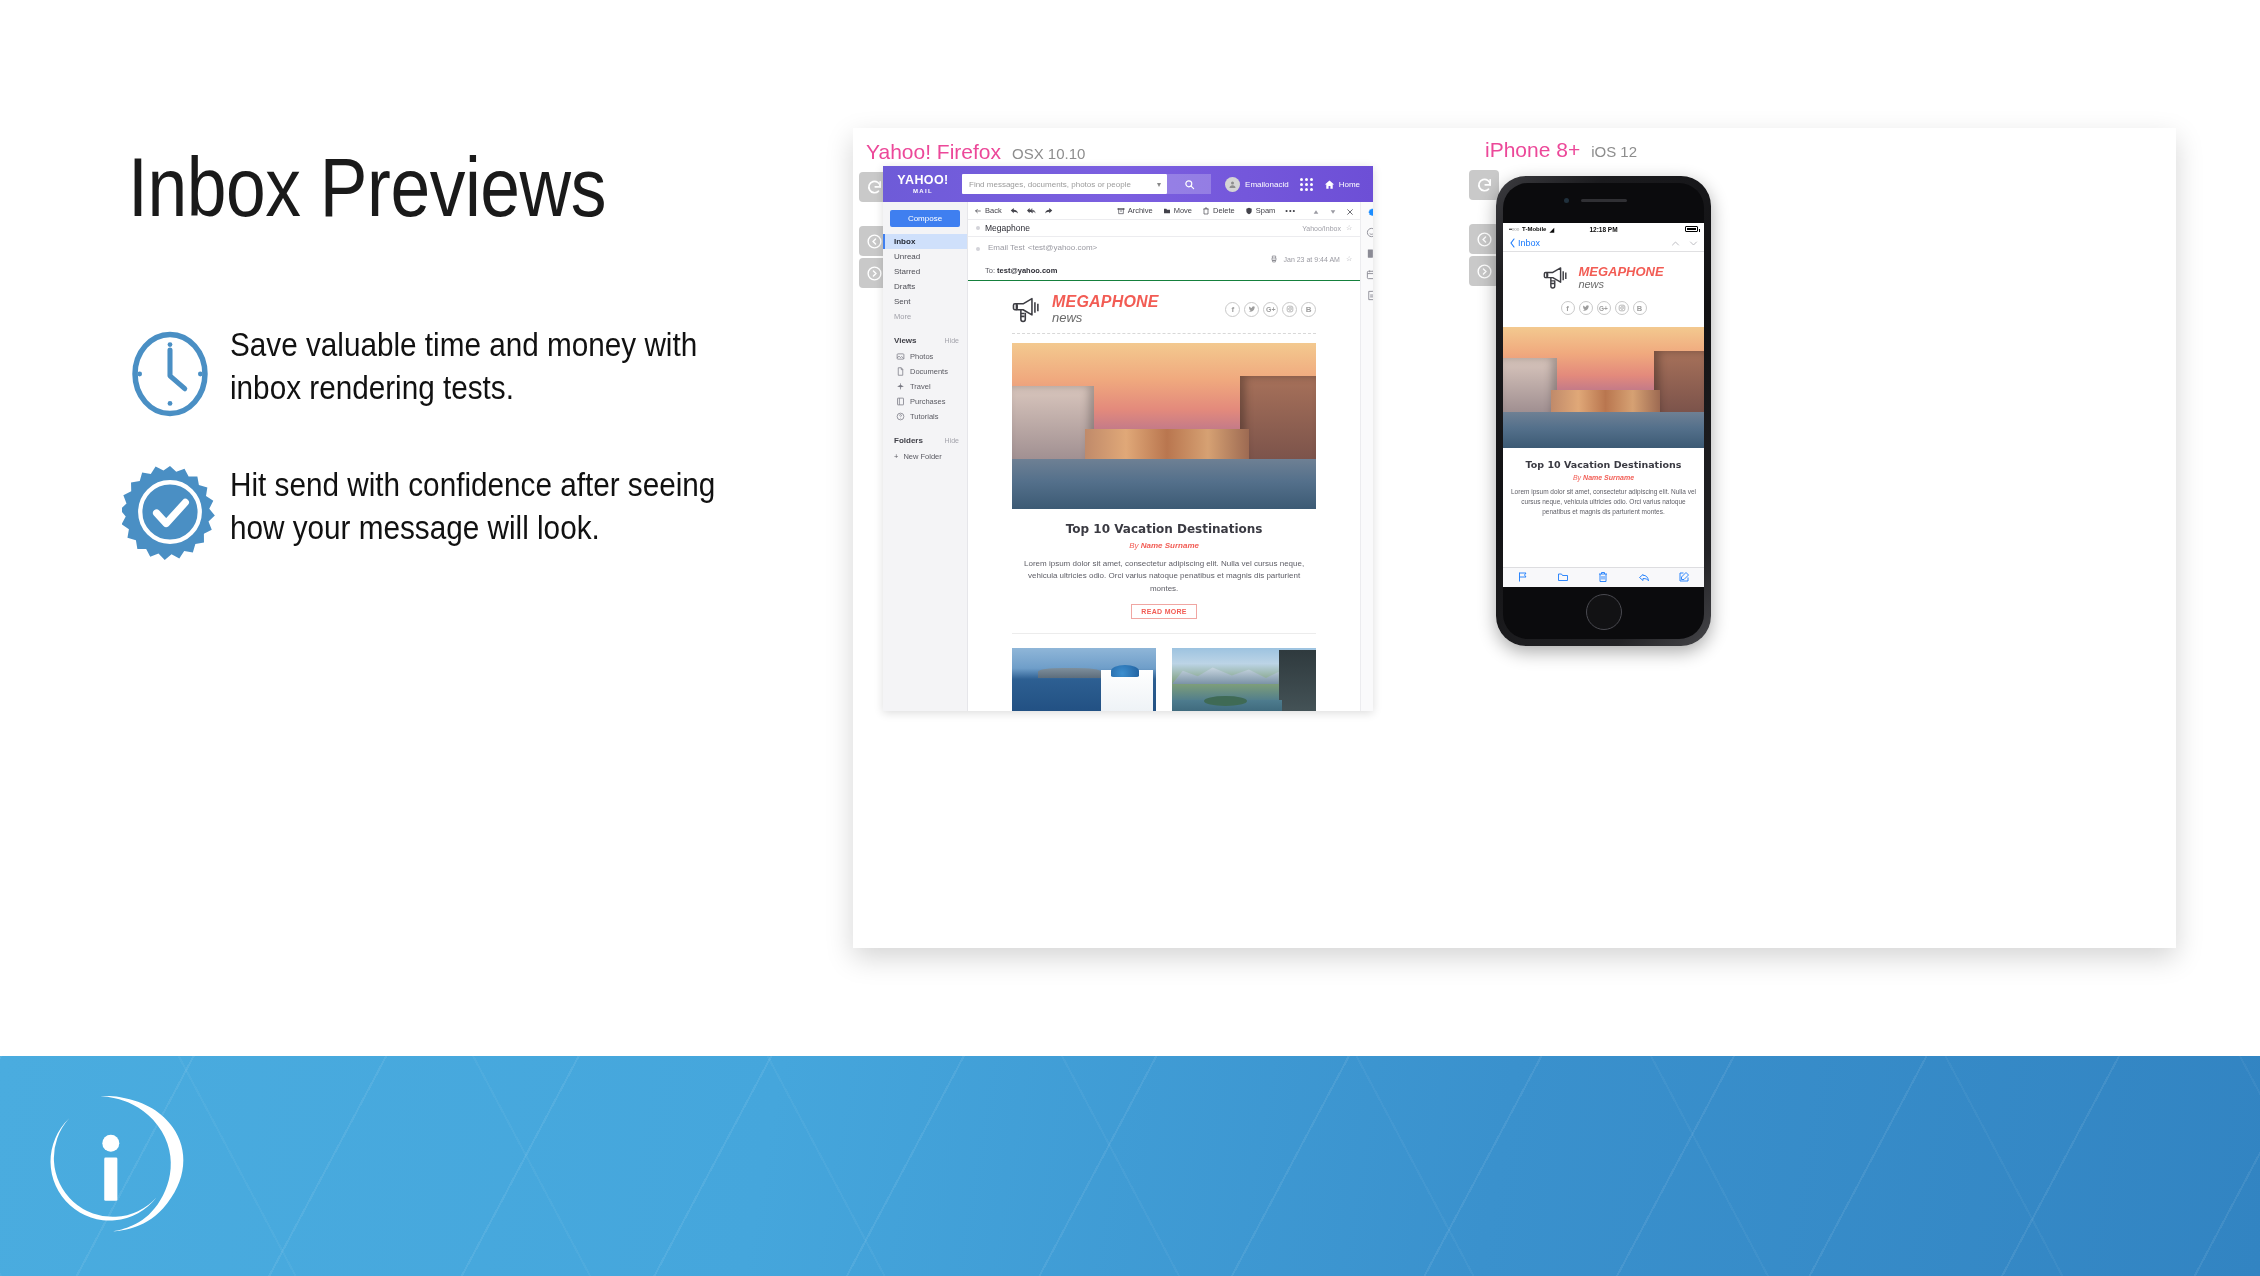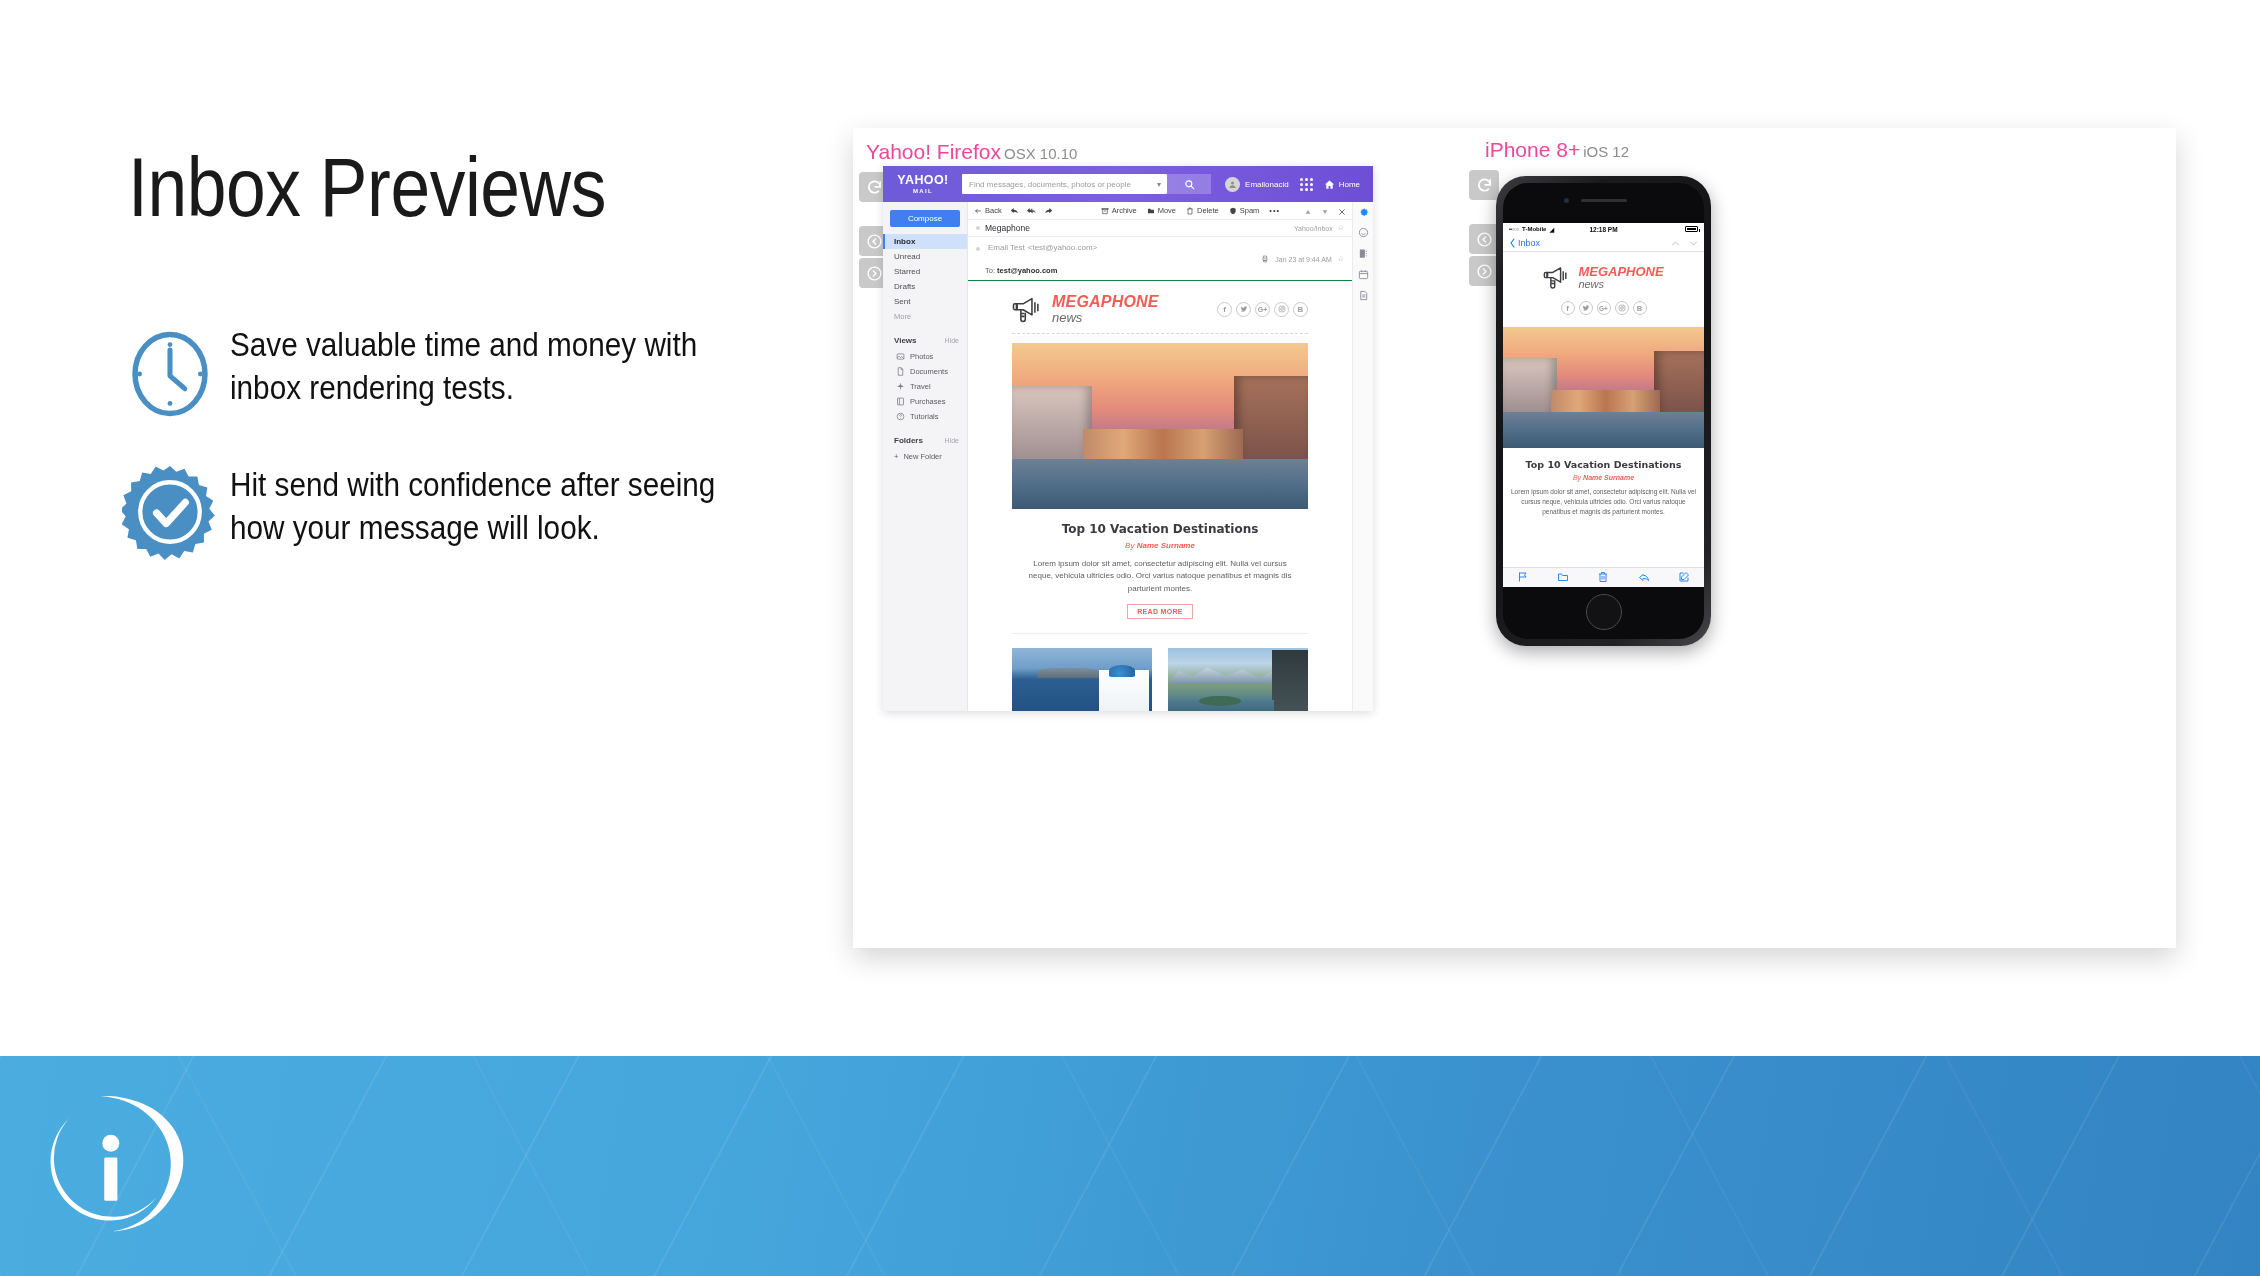--- a/index.html
+++ b/index.html
@@ -37,21 +37,21 @@
 
   
   .preview-canvas {
     position: absolute; left: 853px; top: 128px;
     width: 1323px; height: 820px;
     background: #ffffff;
     box-shadow: 0 10px 26px rgba(0,0,0,0.17);
   }
   .preview-label { position: absolute; font-size: 0; white-space: nowrap; }
   .preview-label .pl-main { font-size: 21px; color: #ec4899; font-weight: 400; }
-  .preview-label .pl-sub  { font-size: 15px; color: #8d8d8d; margin-left: 3px; }
+  .preview-label .pl-sub  { font-size: 15px; color: #8d8d8d; margin-left: 11px; }
 
   .lbl-yahoo  { left: 13px;  top: 12px; }
   .lbl-iphone { left: 632px; top: 10px; }
 
   
   .ctrl-btn {
     position: absolute; width: 30px; height: 30px; border-radius: 4px;
     background: #c9c9c9; display: flex; align-items: center; justify-content: center;
     color: #ffffff;
   }
@@ -108,21 +108,21 @@
   .nav-item.muted { color: #a0a0a8; font-size: 7.5px; }
   .sec-head { display: flex; align-items: center; justify-content: space-between; padding: 0 8px 0 11px; height: 17px; margin-top: 8px; }
   .sec-head .sh-t { font-size: 8px; font-weight: 700; color: #3e3e46; }
   .sec-head .sh-h { font-size: 7px; color: #a4a4ac; }
   .view-item { height: 15px; display: flex; align-items: center; gap: 5px; padding-left: 13px; font-size: 7.5px; color: #5a5a62; }
   .view-item .vi-ic { width: 9px; height: 9px; color: #7a7a84; display: flex; align-items: center; justify-content: center; }
   .view-item .vi-ic svg { width: 9px; height: 9px; }
   .newfolder { height: 15px; display: flex; align-items: center; gap: 5px; padding-left: 11px; font-size: 7.5px; color: #5a5a62; }
 
   .yahoo-main { flex: 1; display: flex; flex-direction: column; background: #fff; }
-  .mail-toolbar { height: 18px; display: flex; align-items: center; border-bottom: 1px solid #ececef; padding: 0 6px; gap: 0; }
+  .mail-toolbar { height: 18px; display: flex; align-items: center; border-bottom: 1px solid #ececef; padding: 0 6px; gap: 16px; }
   .tb-group { display: flex; align-items: center; gap: 8px; }
   .tb-btn { display: flex; align-items: center; gap: 3px; font-size: 7.5px; color: #43434b; }
   .tb-btn svg { width: 8px; height: 8px; }
   .tb-ico { color: #43434b; display: flex; align-items: center; }
   .tb-ico svg { width: 9px; height: 9px; }
   .tb-mid { display: flex; align-items: center; gap: 10px; margin-left: 48px; }
   .tb-right { margin-left: auto; display: flex; align-items: center; gap: 9px; color: #9a9aa2; }
   .tb-right svg { width: 8px; height: 8px; }
 
   .mail-subject { height: 17px; display: flex; align-items: center; padding: 0 8px; font-size: 8.5px; color: #2c2c34; border-bottom: 1px solid #ececef; }

